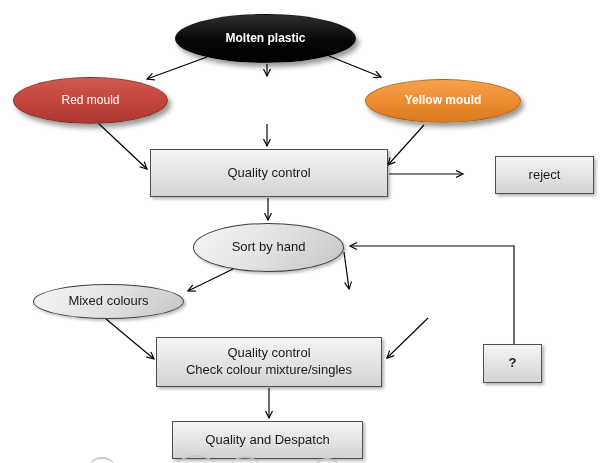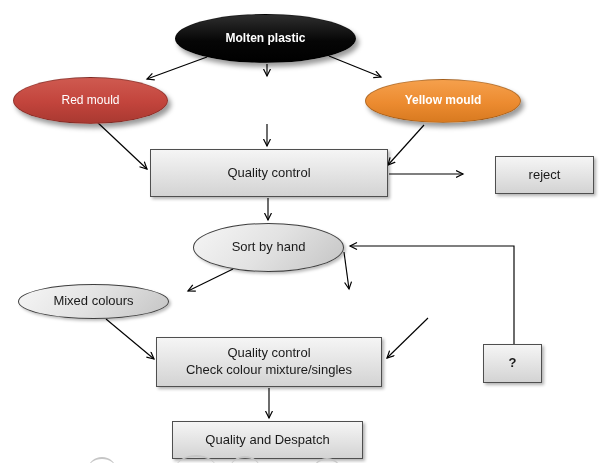--- a/index.html
+++ b/index.html
@@ -36,21 +36,21 @@
     font-weight:bold;}
   .red{left:13px;top:77px;width:155px;height:47px;
     background:linear-gradient(to bottom,#cf5a50 0%,#c2443c 55%,#a93931 100%);}
   .blue{left:205px;top:79px;width:128px;height:45px;
     background:linear-gradient(to bottom,#5c8fc9 0%,#4077bb 55%,#3465a4 100%);}
   .yellow{left:365px;top:79px;width:156px;height:44px;
     background:linear-gradient(to bottom,#f5a04c 0%,#ec8b30 55%,#d87a20 100%);font-weight:bold;}
   .qc1{left:150px;top:149px;width:238px;height:48px;}
   .reject{left:467px;top:156px;width:99px;height:38px;margin-left:28px;}
   .sort{left:193px;top:223px;width:151px;height:49px;}
-  .mixed{left:18px;top:284px;width:151px;height:35px;}
+  .mixed{left:33px;top:284px;width:151px;height:35px;}
   .single{left:350px;top:279px;width:151px;height:40px;}
   .qc2{left:156px;top:337px;width:226px;height:50px;}
   .qmark{left:483px;top:344px;width:59px;height:39px;font-weight:bold;}
   .packing{left:172px;top:421px;width:191px;height:38px;}
   .frag{
     position:absolute;height:12px;border-top:2.5px solid #c6c6c6;
     border-radius:50% 50% 0 0 / 90% 90% 0 0;
   }
 </style>
 </head>

